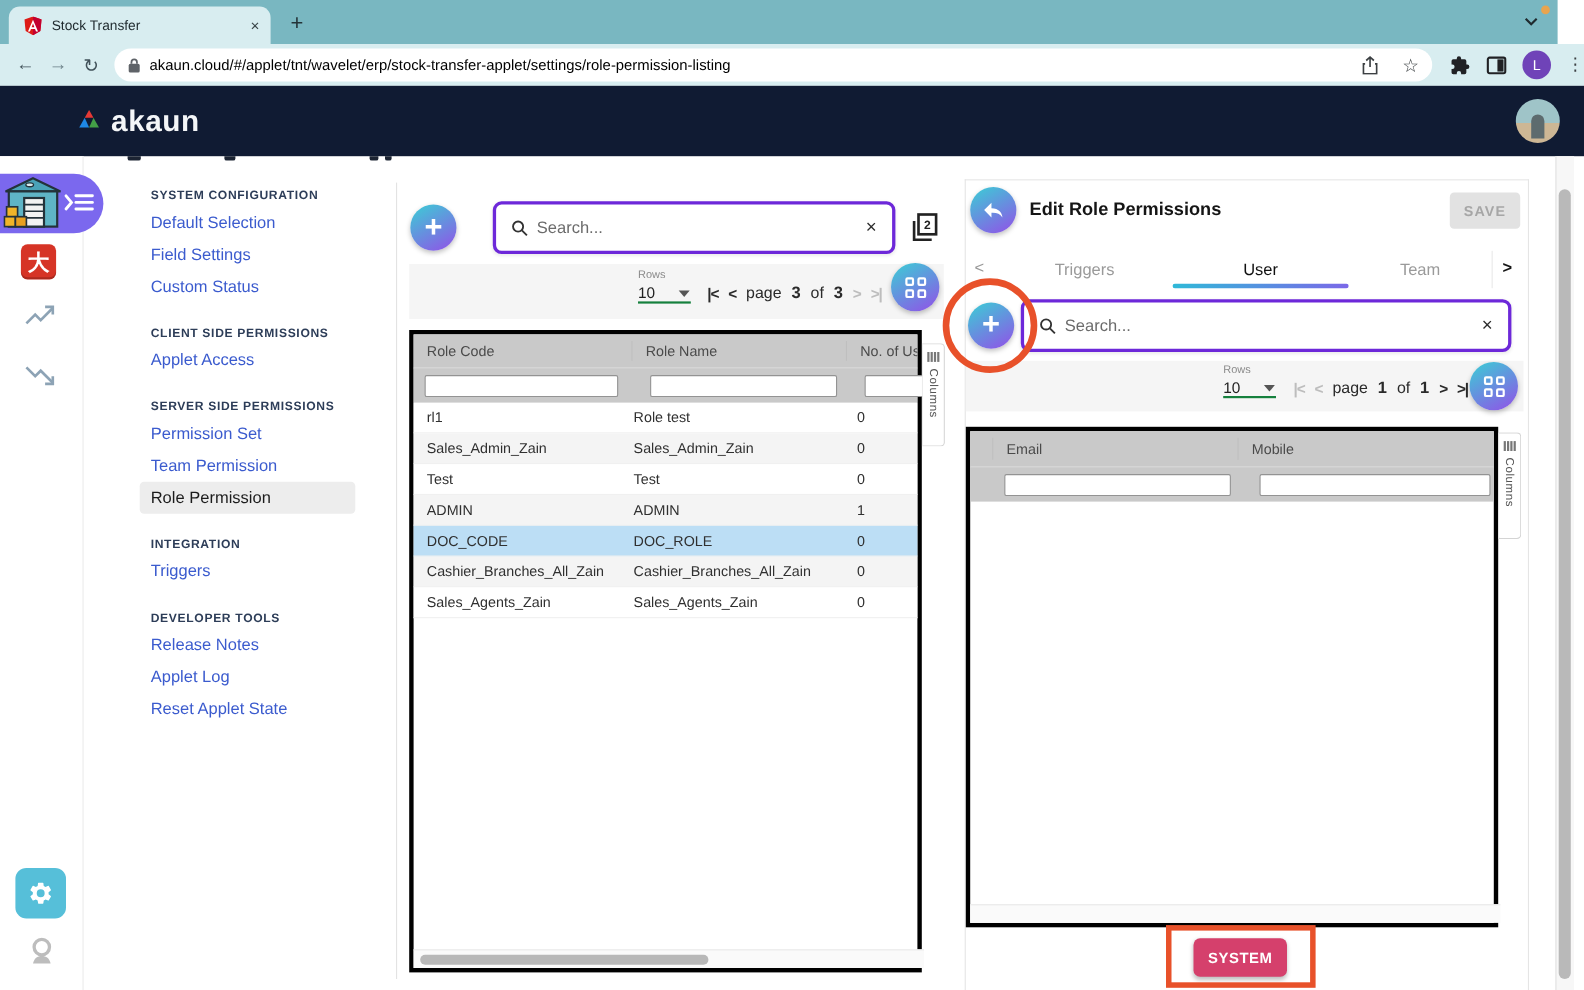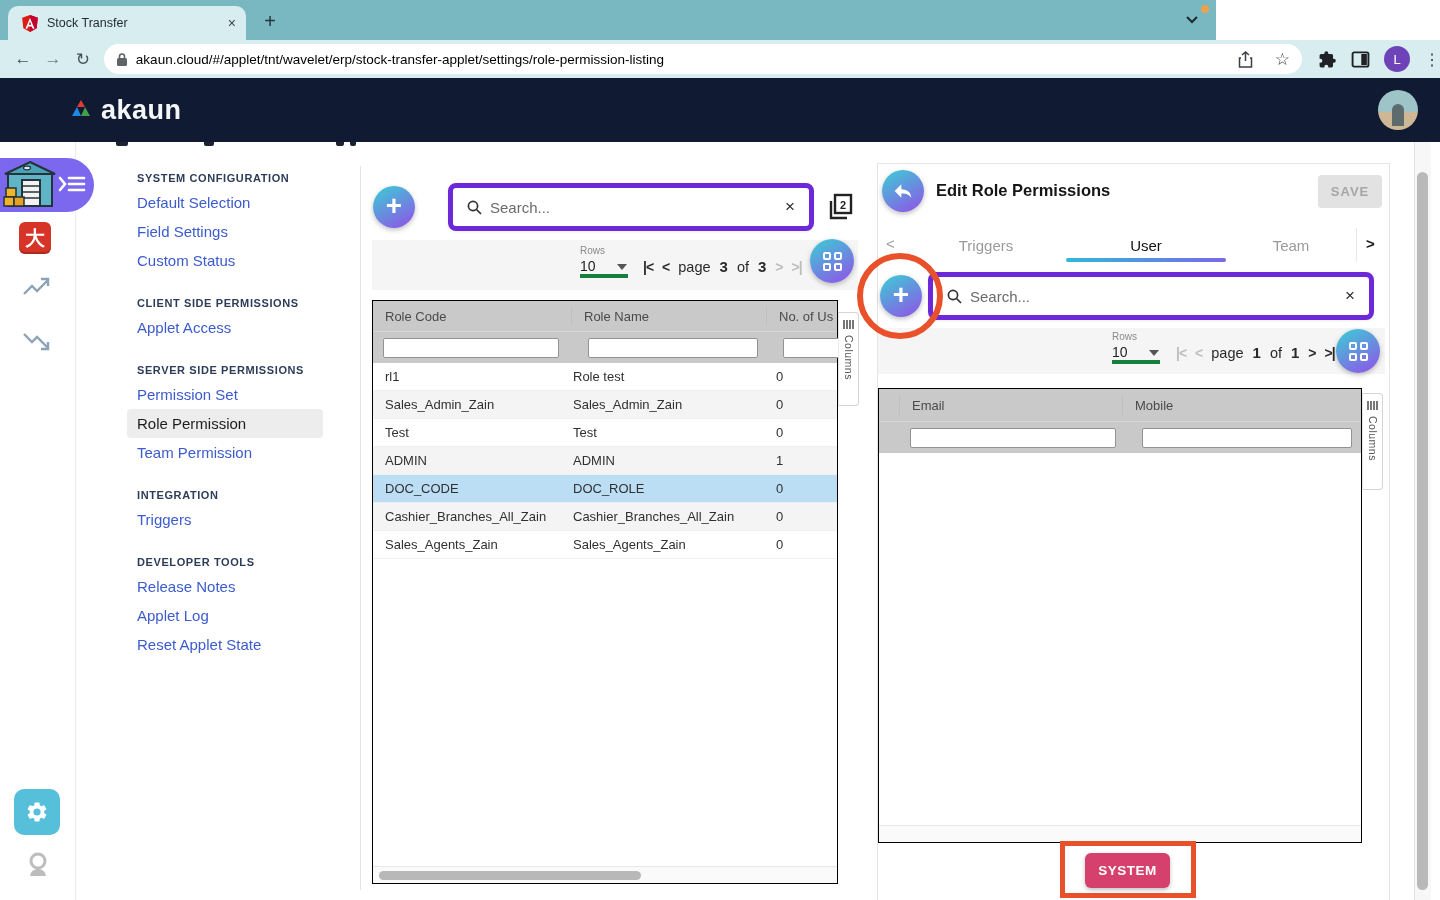--- a/index.html
+++ b/index.html
@@ -1,21 +1,21 @@
 <!DOCTYPE html>
 <html><head>
 <meta charset="utf-8">
 <style>
   * { margin:0; padding:0; box-sizing:border-box; }
   html,body { width:1440px; height:900px; background:#fff; font-family:"Liberation Sans", sans-serif; overflow:hidden; }
   #screen { position:relative; width:1440px; height:900px; background:#fff; }
   .abs { position:absolute; }
 
   
-  .tabstrip { left:0; top:0; width:1216px; height:40px; background:#79b7c1; }
+  .tabstrip { left:0; top:0; width:1416px; height:40px; background:#79b7c1; }
   .tab { left:8px; top:6px; width:238px; height:34px; background:#d8edf0; border-radius:10px 10px 0 0; display:flex; align-items:center; padding:0 10px 0 14px; }
   .tab-title { font-size:12.5px; color:#1f2a2e; flex:1; margin-left:9px; white-space:nowrap; overflow:hidden; }
   .tab-close { font-size:14px; color:#3a4649; cursor:default; }
   .newtab { left:258px; top:10px; width:24px; height:24px; color:#243438; font-size:20px; text-align:center; line-height:22px; }
   .tab-chevron { right:18px; top:16px; width:12px; height:8px; }
   .orange-dot { right:7px; top:5px; width:8px; height:8px; border-radius:50%; background:#e8a44e; }
   .toolbar { left:0; top:40px; width:1440px; height:38px; background:#d8edf0; display:flex; align-items:center; }
   .nav-glyph { font-size:17px; color:#41525a; width:30px; text-align:center; }
   .nav-glyph.fwd { color:#6d8289; }
   .urlpill { position:relative; margin-left:6px; width:1200px; height:30px; background:#fff; border-radius:15px; display:flex; align-items:center; padding:0 12px; }
@@ -48,37 +48,37 @@
   .settings-nav { left:137px; top:172px; width:210px; }
   .nav-section-title { font-size:11px; font-weight:bold; letter-spacing:0.6px; color:#2d3d58; margin:22px 0 4px 0; }
   .nav-section-title:first-child { margin-top:0; }
   .nav-item { font-size:15px; color:#3b5bce; padding:6px 0; cursor:default; }
   .nav-item.active { color:#1c1c1c; background:#ededed; border-radius:4px; padding:6px 10px; margin-left:-10px; width:196px; }
   .v-divider { left:360px; top:166px; width:1px; height:724px; background:#e3e3e3; }
 
   
   .grad-btn { border-radius:50%; background:linear-gradient(150deg,#3ec9d6 5%,#8a5ce6 90%); display:flex; align-items:center; justify-content:center; box-shadow:0 2px 5px rgba(0,0,0,.25); }
   .grad-btn .plus { color:#fff; font-size:28px; font-weight:bold; line-height:1; margin-top:-3px; }
-  .searchbox { background:#fff; border:5px solid #6d28d9; border-radius:8px; box-shadow:0 1px 3px rgba(0,0,0,.08); display:flex; align-items:center; padding:0 14px; }
+  .searchbox { background:#fff; border:3px solid #6d28d9; border-radius:8px; box-shadow:0 1px 3px rgba(0,0,0,.08); display:flex; align-items:center; padding:0 14px; }
   .searchbox input { border:none; outline:none; flex:1; font-size:15px; color:#333; margin-left:8px; font-family:"Liberation Sans", sans-serif; background:transparent; }
   .searchbox input::placeholder { color:#6b6b6b; }
   .clear-x { font-size:17px; color:#2c2c2c; }
   .pagband { background:#f5f5f5; }
   .rows-label { position:absolute; font-size:10px; color:#8a8a8a; }
-  .rows-select { position:absolute; font-size:14px; color:#222; border-bottom:4px solid #15803d; width:48px; }
+  .rows-select { position:absolute; font-size:14px; color:#222; border-bottom:2px solid #15803d; width:48px; }
   .rows-caret { position:absolute; width:0; height:0; border-left:5px solid transparent; border-right:5px solid transparent; border-top:6px solid #555; }
   .pag { position:absolute; display:flex; align-items:center; gap:9px; font-size:14.5px; color:#2a2a2a; }
   .pag .num { font-weight:bold; font-size:15px; }
   .pag .ctl { letter-spacing:-1px; font-weight:bold; font-size:14px; }
   .pag .dis { color:#bdbdbd; }
   .grid-btn { border-radius:50%; background:linear-gradient(150deg,#3ec9d6 5%,#8a5ce6 90%); display:flex; align-items:center; justify-content:center; box-shadow:0 2px 5px rgba(0,0,0,.25); }
   .grid-ico { display:grid; grid-template-columns:8px 8px; grid-template-rows:8px 8px; gap:3px; }
   .grid-ico div { border:2px solid #fff; border-radius:2px; }
 
-  .dtable { background:#fff; border:1px solid #000000; }
+  .dtable { background:#fff; border:4px solid #000000; }
   .thead { background:#c9c9c9; display:flex; align-items:center; font-size:13px; color:#4a4a4a; }
   .tfilter { background:#c9c9c9; border-top:1px solid #d6d6d6; position:relative; }
   .tfilter input { position:absolute; top:6px; height:20px; border:1px solid #939393; border-radius:2px; background:#fff; font-size:12px; padding:0 4px; outline:none; }
   .trow { display:flex; align-items:center; height:28px; font-size:13px; color:#303030; border-bottom:1px solid #f0f0f0; background:#fff; }
   .trow.alt { background:#f4f4f4; }
   .trow.sel { background:#bcdef5; }
   .colsep { width:1px; align-self:stretch; background:#bfbfbf; margin:6px 0; }
   .hscroll { position:absolute; left:0; bottom:0; height:17px; background:#fafafa; border-top:1px solid #e8e8e8; }
   .hthumb { position:absolute; left:6px; top:4px; height:9px; border-radius:5px; background:#b8b8b8; }
   .columns-tab { background:#fff; border:1px solid #d4d4d4; border-left:1px solid #e8e8e8; border-radius:0 4px 4px 0; display:flex; flex-direction:column; align-items:center; padding-top:7px; }
@@ -216,22 +216,22 @@
 
   <div class="abs settings-nav">
     <div class="nav-section-title">SYSTEM CONFIGURATION</div>
     <div class="nav-item">Default Selection</div>
     <div class="nav-item">Field Settings</div>
     <div class="nav-item">Custom Status</div>
     <div class="nav-section-title">CLIENT SIDE PERMISSIONS</div>
     <div class="nav-item">Applet Access</div>
     <div class="nav-section-title">SERVER SIDE PERMISSIONS</div>
     <div class="nav-item">Permission Set</div>
+    <div class="nav-item">Team Permission</div>
     <div class="nav-item active">Role Permission</div>
-    <div class="nav-item">Team Permission</div>
     <div class="nav-section-title">INTEGRATION</div>
     <div class="nav-item">Triggers</div>
     <div class="nav-section-title">DEVELOPER TOOLS</div>
     <div class="nav-item">Release Notes</div>
     <div class="nav-item">Applet Log</div>
     <div class="nav-item">Reset Applet State</div>
   </div>
   <div class="abs v-divider"></div>
 
   <div class="abs grad-btn" style="left:373px;top:186px;width:42px;height:42px">

